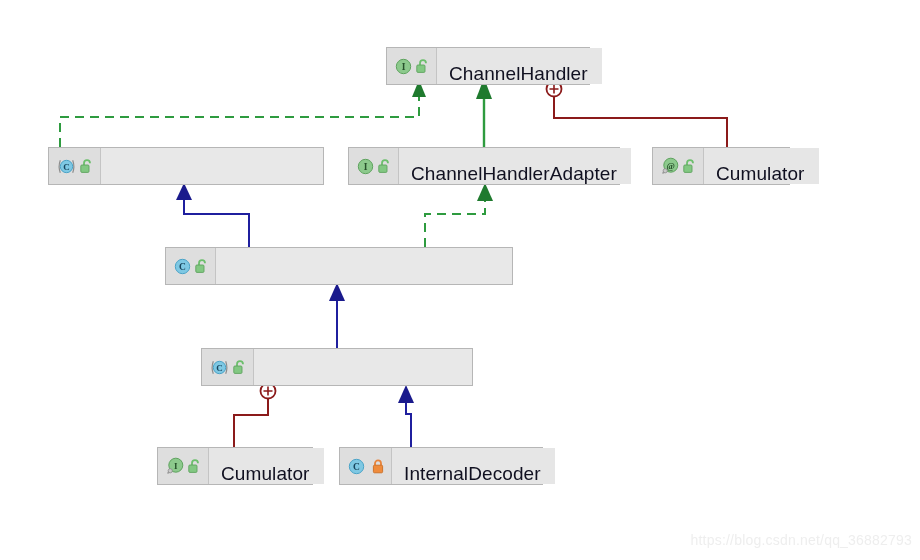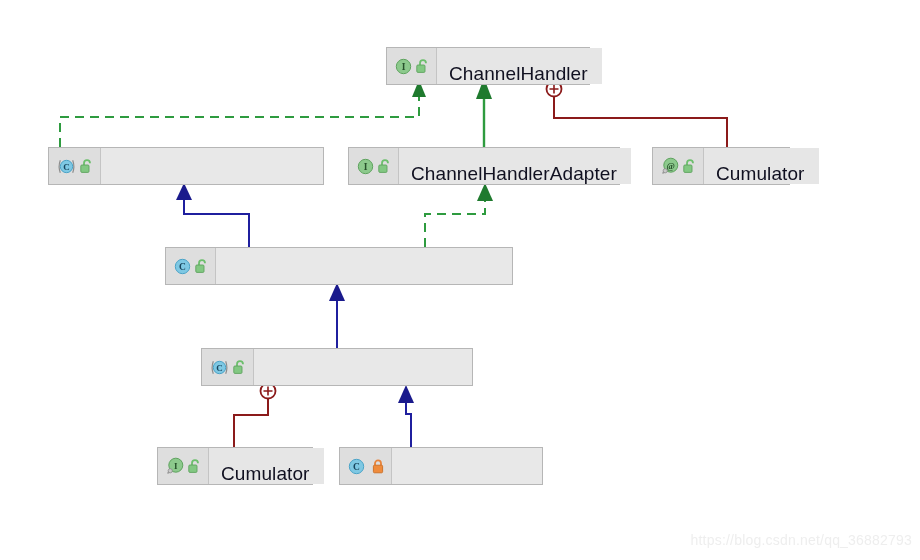--- a/index.html
+++ b/index.html
@@ -260,17 +260,18 @@
           <text x="8.5" y="12.1" font-family="Liberation Serif, serif" font-size="9.5" font-weight="bold" fill="#17445c" text-anchor="middle">C</text>
         </svg>
       </span>
       <span>
         <svg class="icon-svg" width="12" height="15" viewBox="0 0 12 15">
           <path d="M3 6.4 V4.4 A3 3 0 0 1 9 4.4 V6.4" fill="none" stroke="#e8833a" stroke-width="1.8"></path>
           <rect x="1.4" y="6.2" width="9.2" height="7.6" rx="1.1" fill="#ef8b3c" stroke="#c96c23" stroke-width="0.9"></rect>
         </svg>
       </span>
     </div>
+    <div class="node-label">InternalDecoder</div>
   </div>
 
   <div id="watermark">https://blog.csdn.net/qq_36882793</div>
 
 </div>
 
 </body></html>

